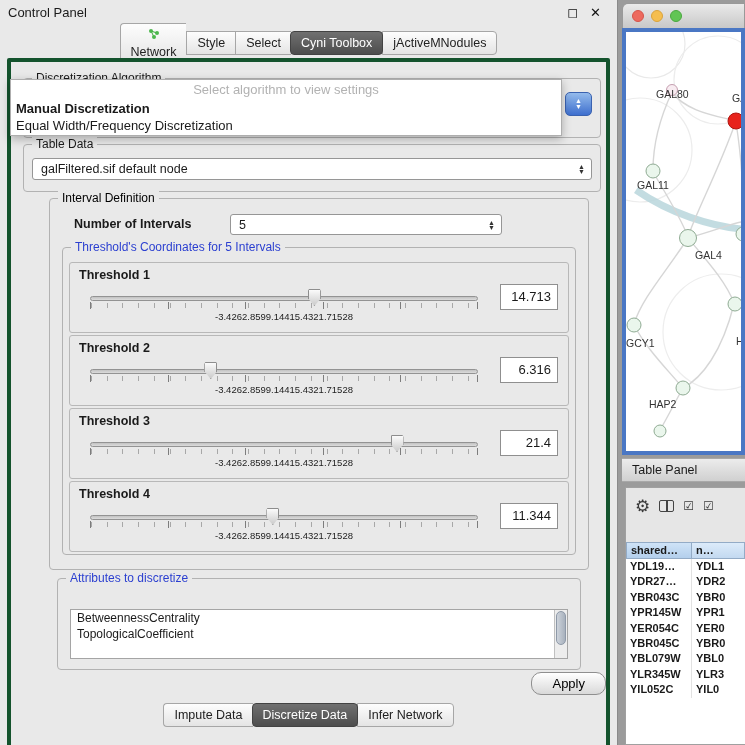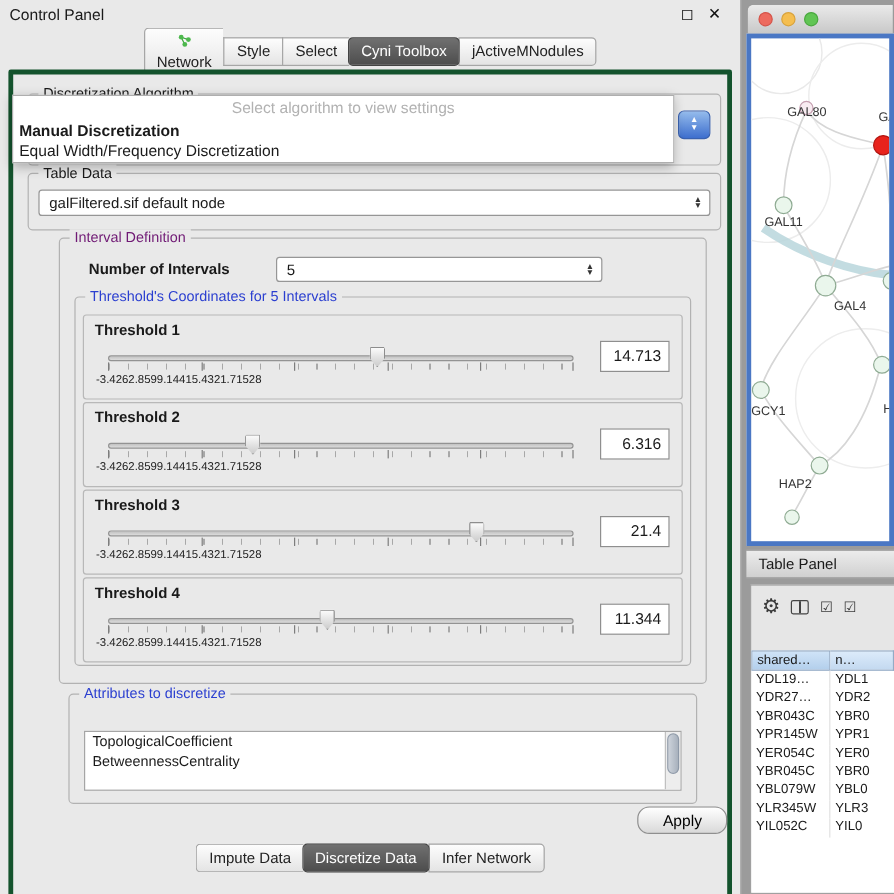--- a/index.html
+++ b/index.html
@@ -15,42 +15,42 @@
   .win-icons { display:flex; gap:12px; font-size:13px; color:#111; }
   .win-icons span { cursor:default; }
   .tabrow { display:flex; justify-content:center; align-items:center; margin-top:7px; height:24px; }
   .tab { display:flex; align-items:center; gap:5px; font-size:12.5px; padding:4px 10px; background:linear-gradient(#fdfdfd,#e4e4e4); border:1px solid #a6a6a6; border-right:none; color:#222; white-space:nowrap; }
   .tab:first-child { border-radius:4px 0 0 4px;flex-direction:column; }
   .tab:last-child  { border-right:1px solid #a6a6a6; border-radius:0 4px 4px 0; }
   .tab.selected { background:linear-gradient(#707070,#4d4d4d); color:#fff; border:1px solid #434343; border-radius:4px; margin:0 -1px; position:relative; z-index:2; }
   .inner { position:absolute; left:7px; right:7px; top:58px; height:718px; border:4px solid #14532d; border-radius:2px; background:#e9e9e9; }
   .group { position:absolute; border:1px solid #b2b2b2; border-radius:4px; }
   .group-title { position:absolute; top:-8px; left:8px; background:#e9e9e9; padding:0 4px; font-size:12px; white-space:nowrap; }
-  .gt-green { color:#701a75; }
+  .gt-green { color:#000000; }
   .gt-blue  { color:#2b3fd0; }
   
   .combo { position:absolute; background:#fff; border:1px solid #969696; border-radius:3px; display:flex; align-items:center; font-size:12.5px; padding-left:8px; }
   .stepper { margin-left:auto; width:16px; display:flex; flex-direction:column; align-items:center; line-height:5px; font-size:7px; color:#333; padding-right:3px; }
   
   .g-alg       { left:12px; top:16px;  width:578px; height:60px; }
   .g-tabledata { left:12px; top:82px;  width:578px; height:48px; }
   .g-interval  { left:38px; top:136px; width:540px; height:372px; }
   .g-thresh    { left:12px; top:48px;  right:12px;  height:308px; }
   .g-attrs     { left:46px; top:516px; width:524px; height:92px; }
   
   .num-row-label { position:absolute; left:24px; top:18px; font-size:12.5px; font-weight:bold; }
   .num-combo { left:180px; top:15px; width:272px; height:21px; }
   .thr { position:absolute; left:6px; right:6px; height:71px; border:1px solid #b8b8b8; border-radius:3px; background:#e9e9e9; }
   .thr-label { position:absolute; left:9px; top:5px; font-size:12.5px; font-weight:bold; }
   .slider-wrap { position:absolute; left:20px; right:90px; top:26px; height:38px; }
   .track { position:absolute; left:0; right:0; top:7px; height:5px; background:linear-gradient(#c2c2c2,#dcdcdc); border:1px solid #939393; border-radius:3px; }
   .thumb { position:absolute; top:0; width:13px; height:17px; background:linear-gradient(#fefefe,#c9c9c9); box-shadow:inset 0 0 0 1px #8d8d8d; clip-path:polygon(8% 0,92% 0,100% 12%,100% 55%,50% 100%,0 55%,0 12%); }
   .ticks-minor { position:absolute; left:1px; right:1px; top:14px; height:5px; background:repeating-linear-gradient(90deg,#9c9c9c 0 1px,transparent 1px 15.7px); opacity:.85; }
   .tick-major { position:absolute; top:13px; width:1px; height:7px; background:#7d7d7d; }
-  .scale-row { position:absolute; left:-10px; right:-10px; top:22px; display:flex; justify-content:flex-start; font-size:9.5px; color:#222; }
+  .scale-row { position:absolute; left:-10px; right:-10px; top:22px; display:flex; justify-content:center; font-size:9.5px; color:#222; }
   .value-box { position:absolute; right:10px; top:21px; width:58px; height:26px; background:#fff; border:1px solid #8f8f8f; font-size:13px; text-align:right; line-height:24px; padding-right:6px; }
   
   .attrs-label { position:absolute; left:12px; top:11px; font-size:13px; font-weight:bold;margin-top:36px; }
   .listbox { position:absolute; left:12px; right:12px; top:30px; height:50px; background:#fff; border:1px solid #a5a5a5; overflow:hidden; }
   .list-item { font-size:12px; line-height:16px; padding-left:6px; }
   .v-scroll { position:absolute; right:0; top:0; bottom:0; width:13px; background:#ededed; border-left:1px solid #c0c0c0; }
   .v-thumb { position:absolute; left:1px; top:1px; width:10px; height:34px; background:linear-gradient(90deg,#cdd3db,#a8b1bd); border:1px solid #8e99a8; border-radius:5px; }
   
   .apply-row { position:absolute; left:0; right:0; top:610px; display:flex; justify-content:flex-end; }
   .apply-btn { font-size:13px; padding:3px 20px; border-radius:10px; background:linear-gradient(#ffffff,#d9d9d9); border:1px solid #8f8f8f; }
@@ -71,21 +71,21 @@
   .net-view { position:absolute; left:0; right:0; top:25px; bottom:0; background:#fff; border:4px solid #4a77c4; overflow:hidden;padding-left:32px; }
   .net-canvas { position:absolute; inset:0; }
   .net-label { position:absolute; font-size:10.5px; color:#333; white-space:nowrap; }
   
   .tp-header { position:absolute; left:622px; top:458px; width:123px; height:24px; background:linear-gradient(#ececec,#d0d0d0); border-top:1px solid #a8a8a8; border-bottom:1px solid #a8a8a8; font-size:12.5px; display:flex; align-items:center; padding-left:10px; }
   .tp-window { position:absolute; left:625px; top:487px; width:120px; height:258px; background:#e6e6e6; border:1px solid #a0a0a0; border-right:none; overflow:hidden; }
   .tp-toolbar { height:36px; display:flex; align-items:center; gap:9px; padding-left:9px; color:#3a3a3a; }
   .gear { font-size:17px; }
   .col-icon { width:15px; height:12px; border:1.5px solid #444; border-radius:2px; background:linear-gradient(90deg,transparent 6px,#444 6px,#444 7.5px,transparent 7.5px); }
   .chk { font-size:12px; }
-  .tp-table { position:absolute; left:0; right:0; top:54px; bottom:0; background:#fff; }
+  .tp-table { position:absolute; left:0; right:0; top:54px; bottom:0; background:#fff;font-weight:bold; }
   .thead { display:flex; height:17px; }
   .hcell { font-size:11px; line-height:15px; padding-left:4px; border:1px solid #93abc6; background:linear-gradient(#dcebfa,#c3d9f0); white-space:nowrap; overflow:hidden; }
   .hc0 { width:66px; background:linear-gradient(#cfe3f7,#b3cfec); }
   .hc1 { flex:1; border-left:none; }
   .trow { display:flex; height:15.4px; }
   .tcell { font-size:11px; line-height:15px; padding-left:4px; white-space:nowrap; overflow:hidden; }
   .c0 { width:66px; border-right:1px solid #e2e2e2; }
   .c1 { flex:1; }
   .bold { font-weight:bold; }
 </style>
@@ -253,22 +253,22 @@
           <div class="value-box">11.344</div>
         </div>
       </div>
     </div>
 
     <div class="group g-attrs">
       <span class="group-title gt-blue">Attributes to discretize</span>
       <span class="attrs-label">Numerical Attributes</span>
       <div class="listbox">
         <div>
+            <div class="list-item">BetweennessCentrality</div>
             <div class="list-item">TopologicalCoefficient</div>
-            <div class="list-item">BetweennessCentrality</div>
           </div>
         <div class="v-scroll">
             <div class="v-thumb"></div>
           </div>
       </div>
     </div>
 
     <div class="apply-row">
       <button class="apply-btn">Apply</button>
     </div>

